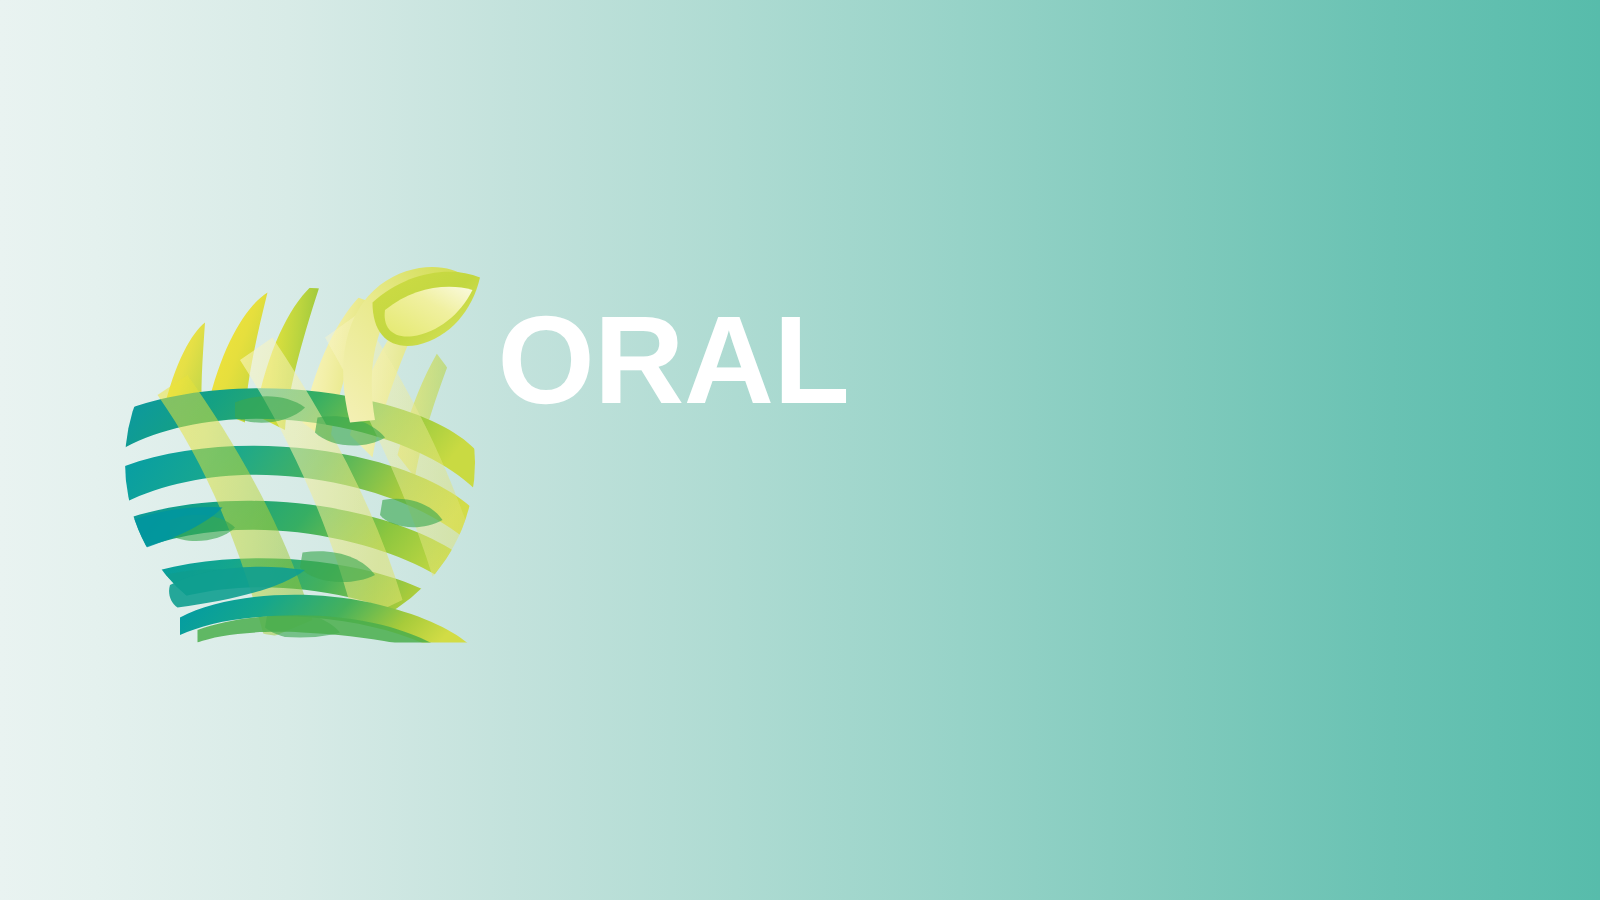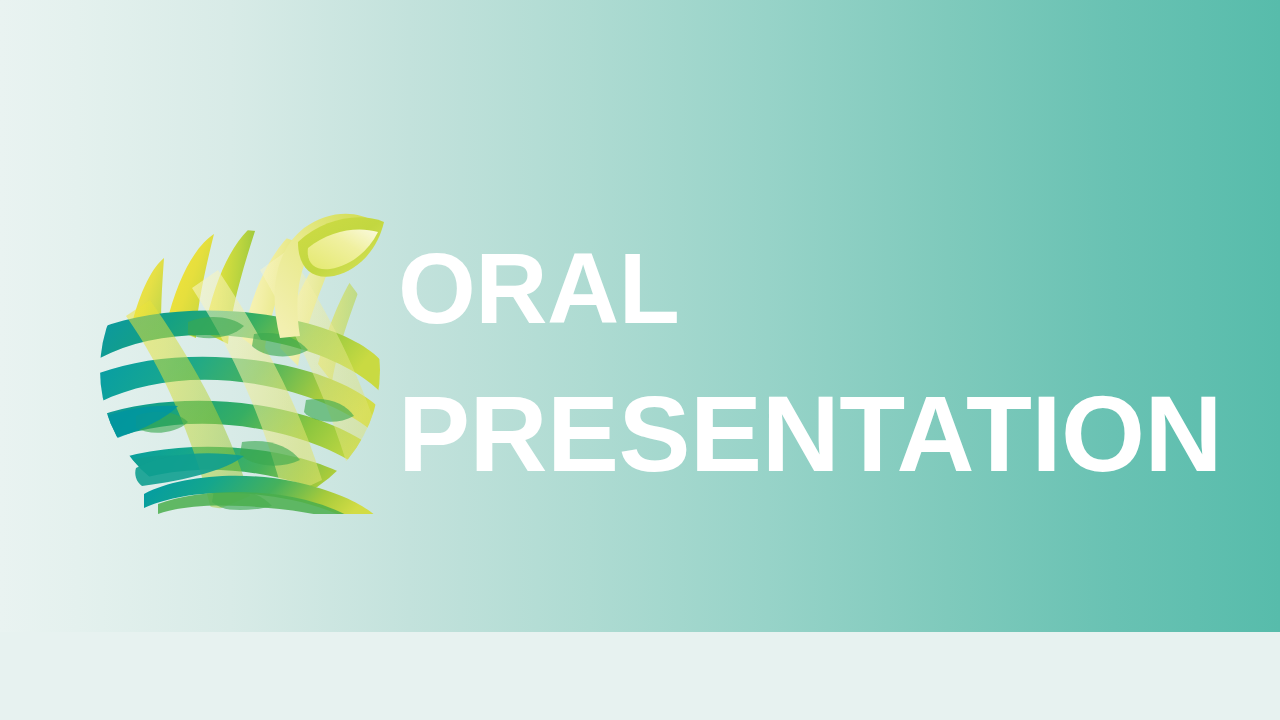--- a/index.html
+++ b/index.html
@@ -12,21 +12,21 @@
   }
 
   body {
     font-family: "Liberation Sans", sans-serif;
     background: #e7f2f0;
   }
 
   #slide {
     position: relative;
     width: 1280px;
-    height: 632px;
+    height: 720px;
     overflow: hidden;
     background: linear-gradient(
       90deg,
       #e9f3f1 0%,
       #e4f1ee 6%,
       #d8ebe7 18%,
       #c3e2dc 32%,
       #aedbd2 46%,
       #97d3c8 60%,
       #7fcabc 74%,
@@ -196,16 +196,15 @@
                  C 220 76, 206 64, 206 38 Z" fill="url(#gLeaf)"></path>
 
         <path d="M216 44 C 238 26, 266 22, 286 28 C 276 48, 258 62, 238 65
                  C 222 67, 214 58, 216 44 Z" fill="url(#gLeafIn)"></path>
       </g>
     </svg>
   </div>
 
   <div id="headline">
     <div id="title-line-1" class="title-line">ORAL</div>
-    <div id="title-line-2" class="title-line">PRESENTATION</div>
   </div>
 
 </div>
 
 </body></html>

